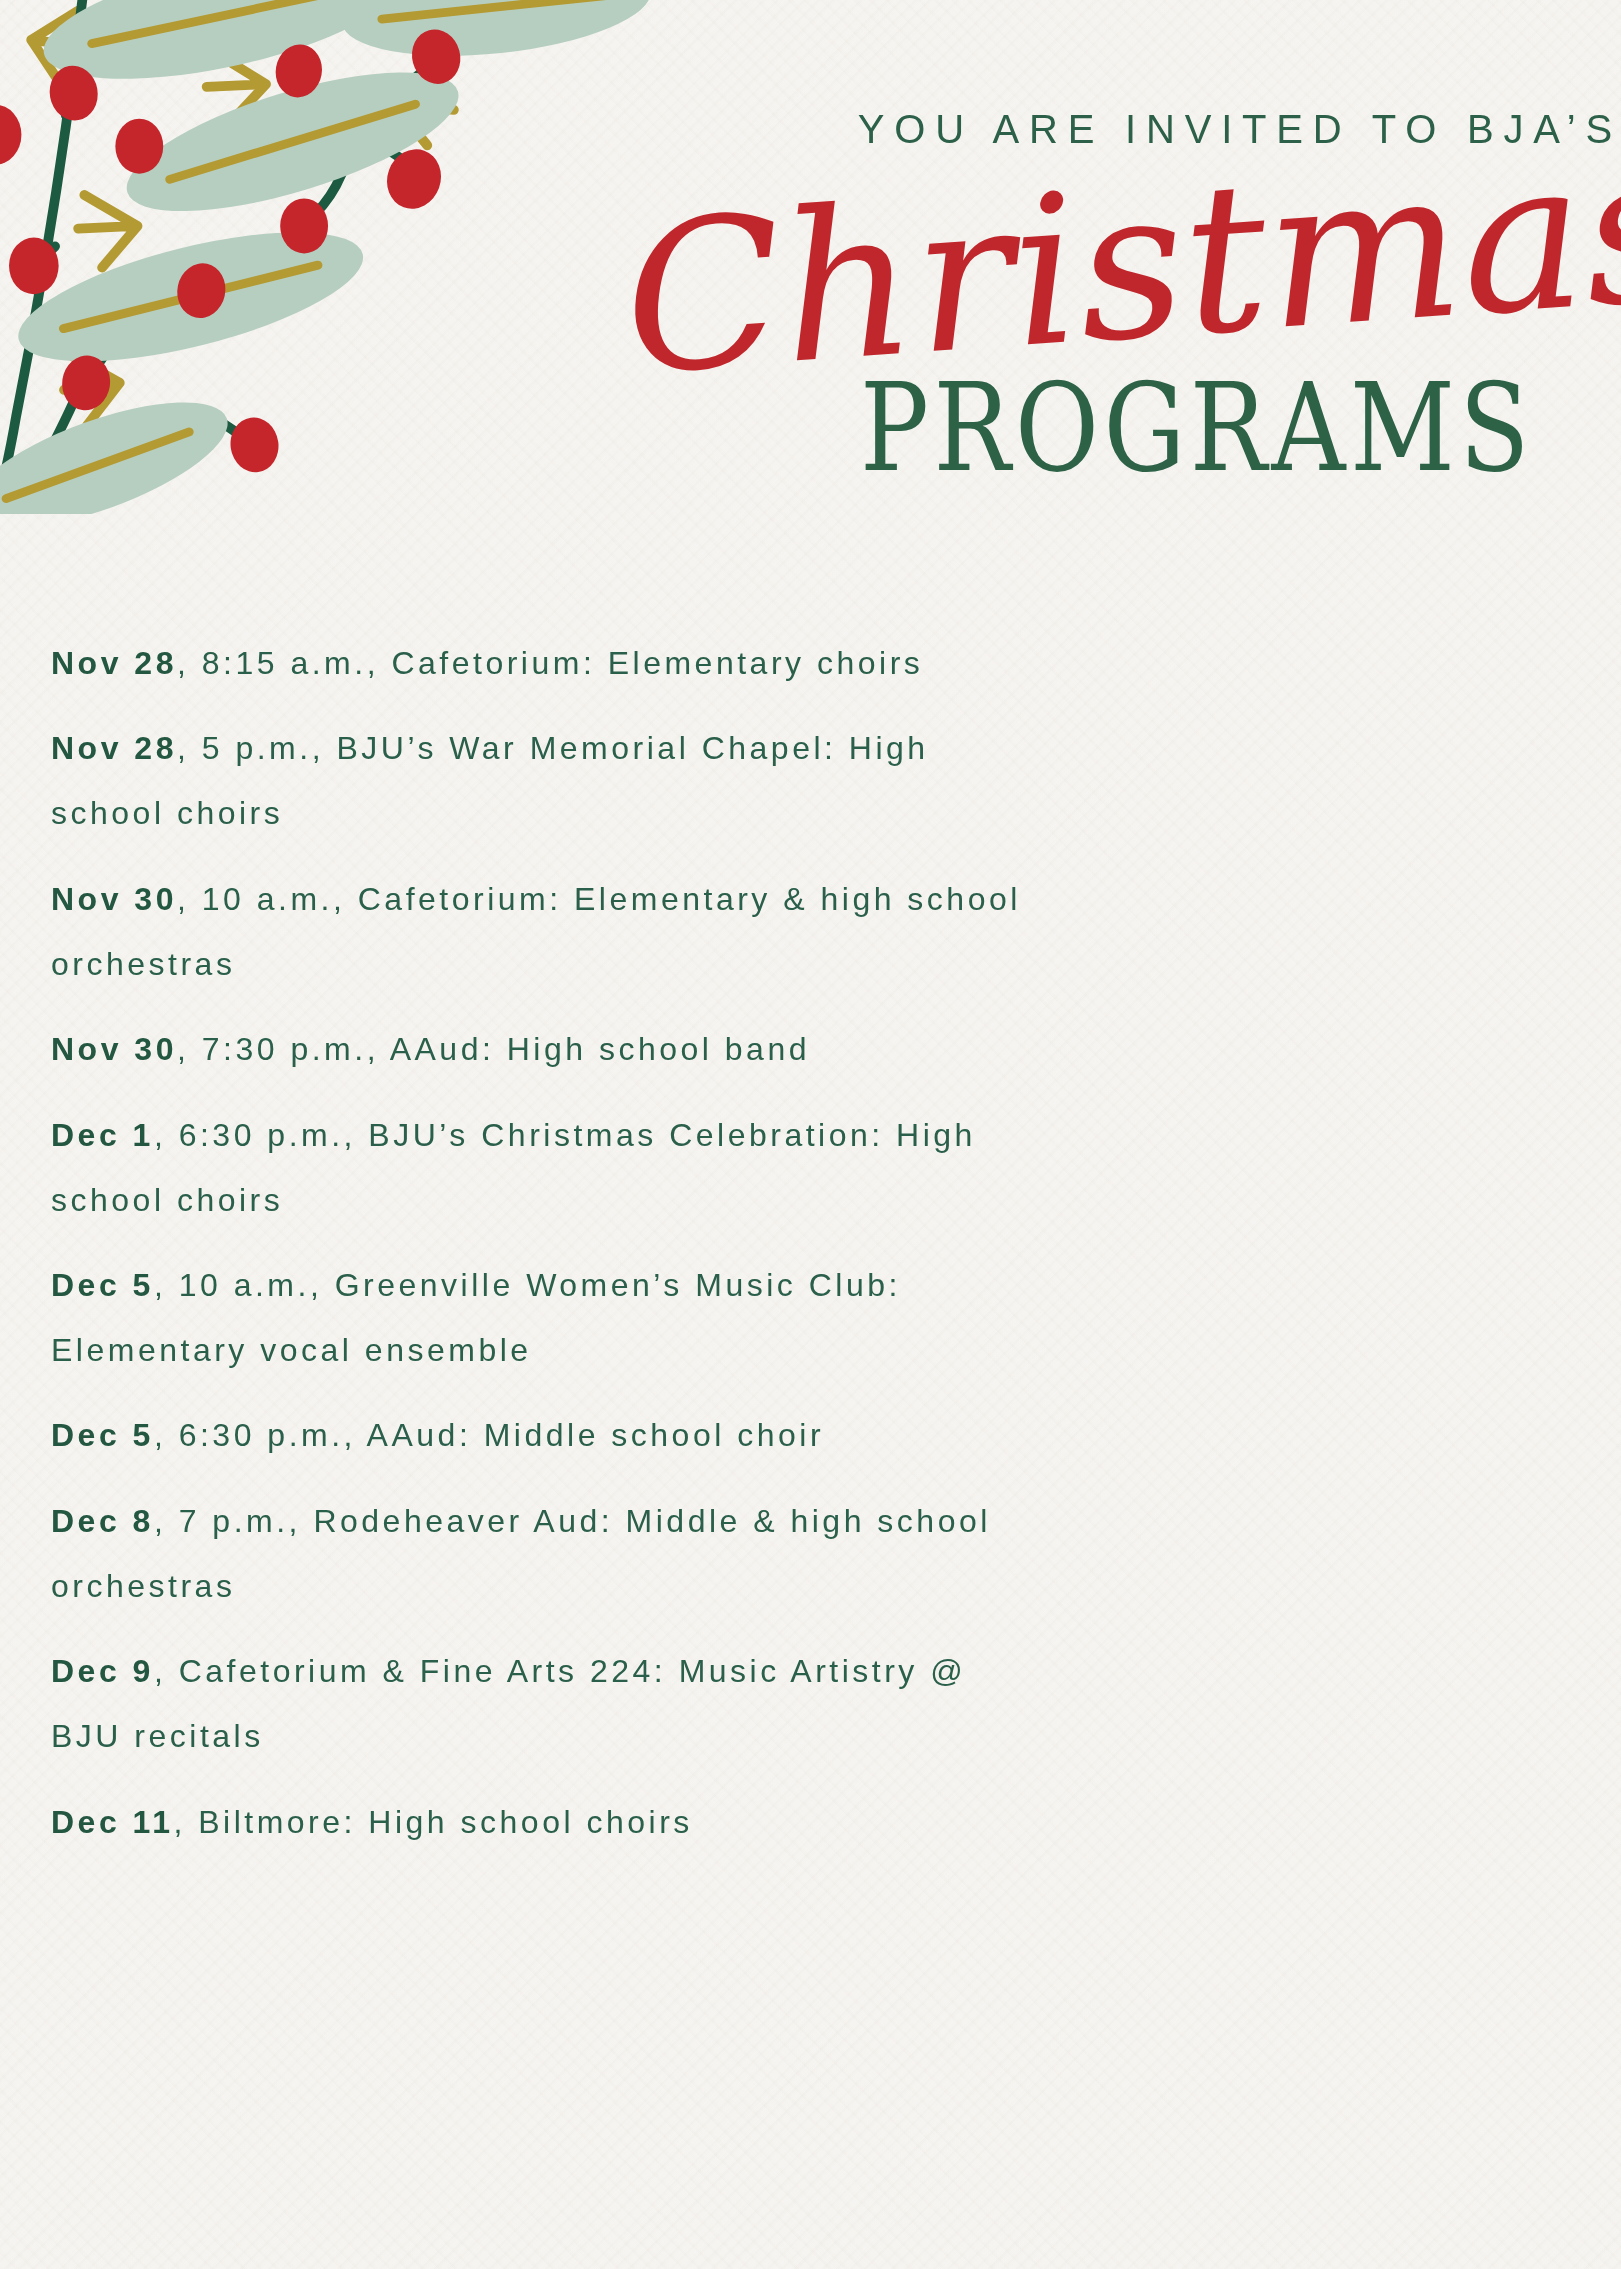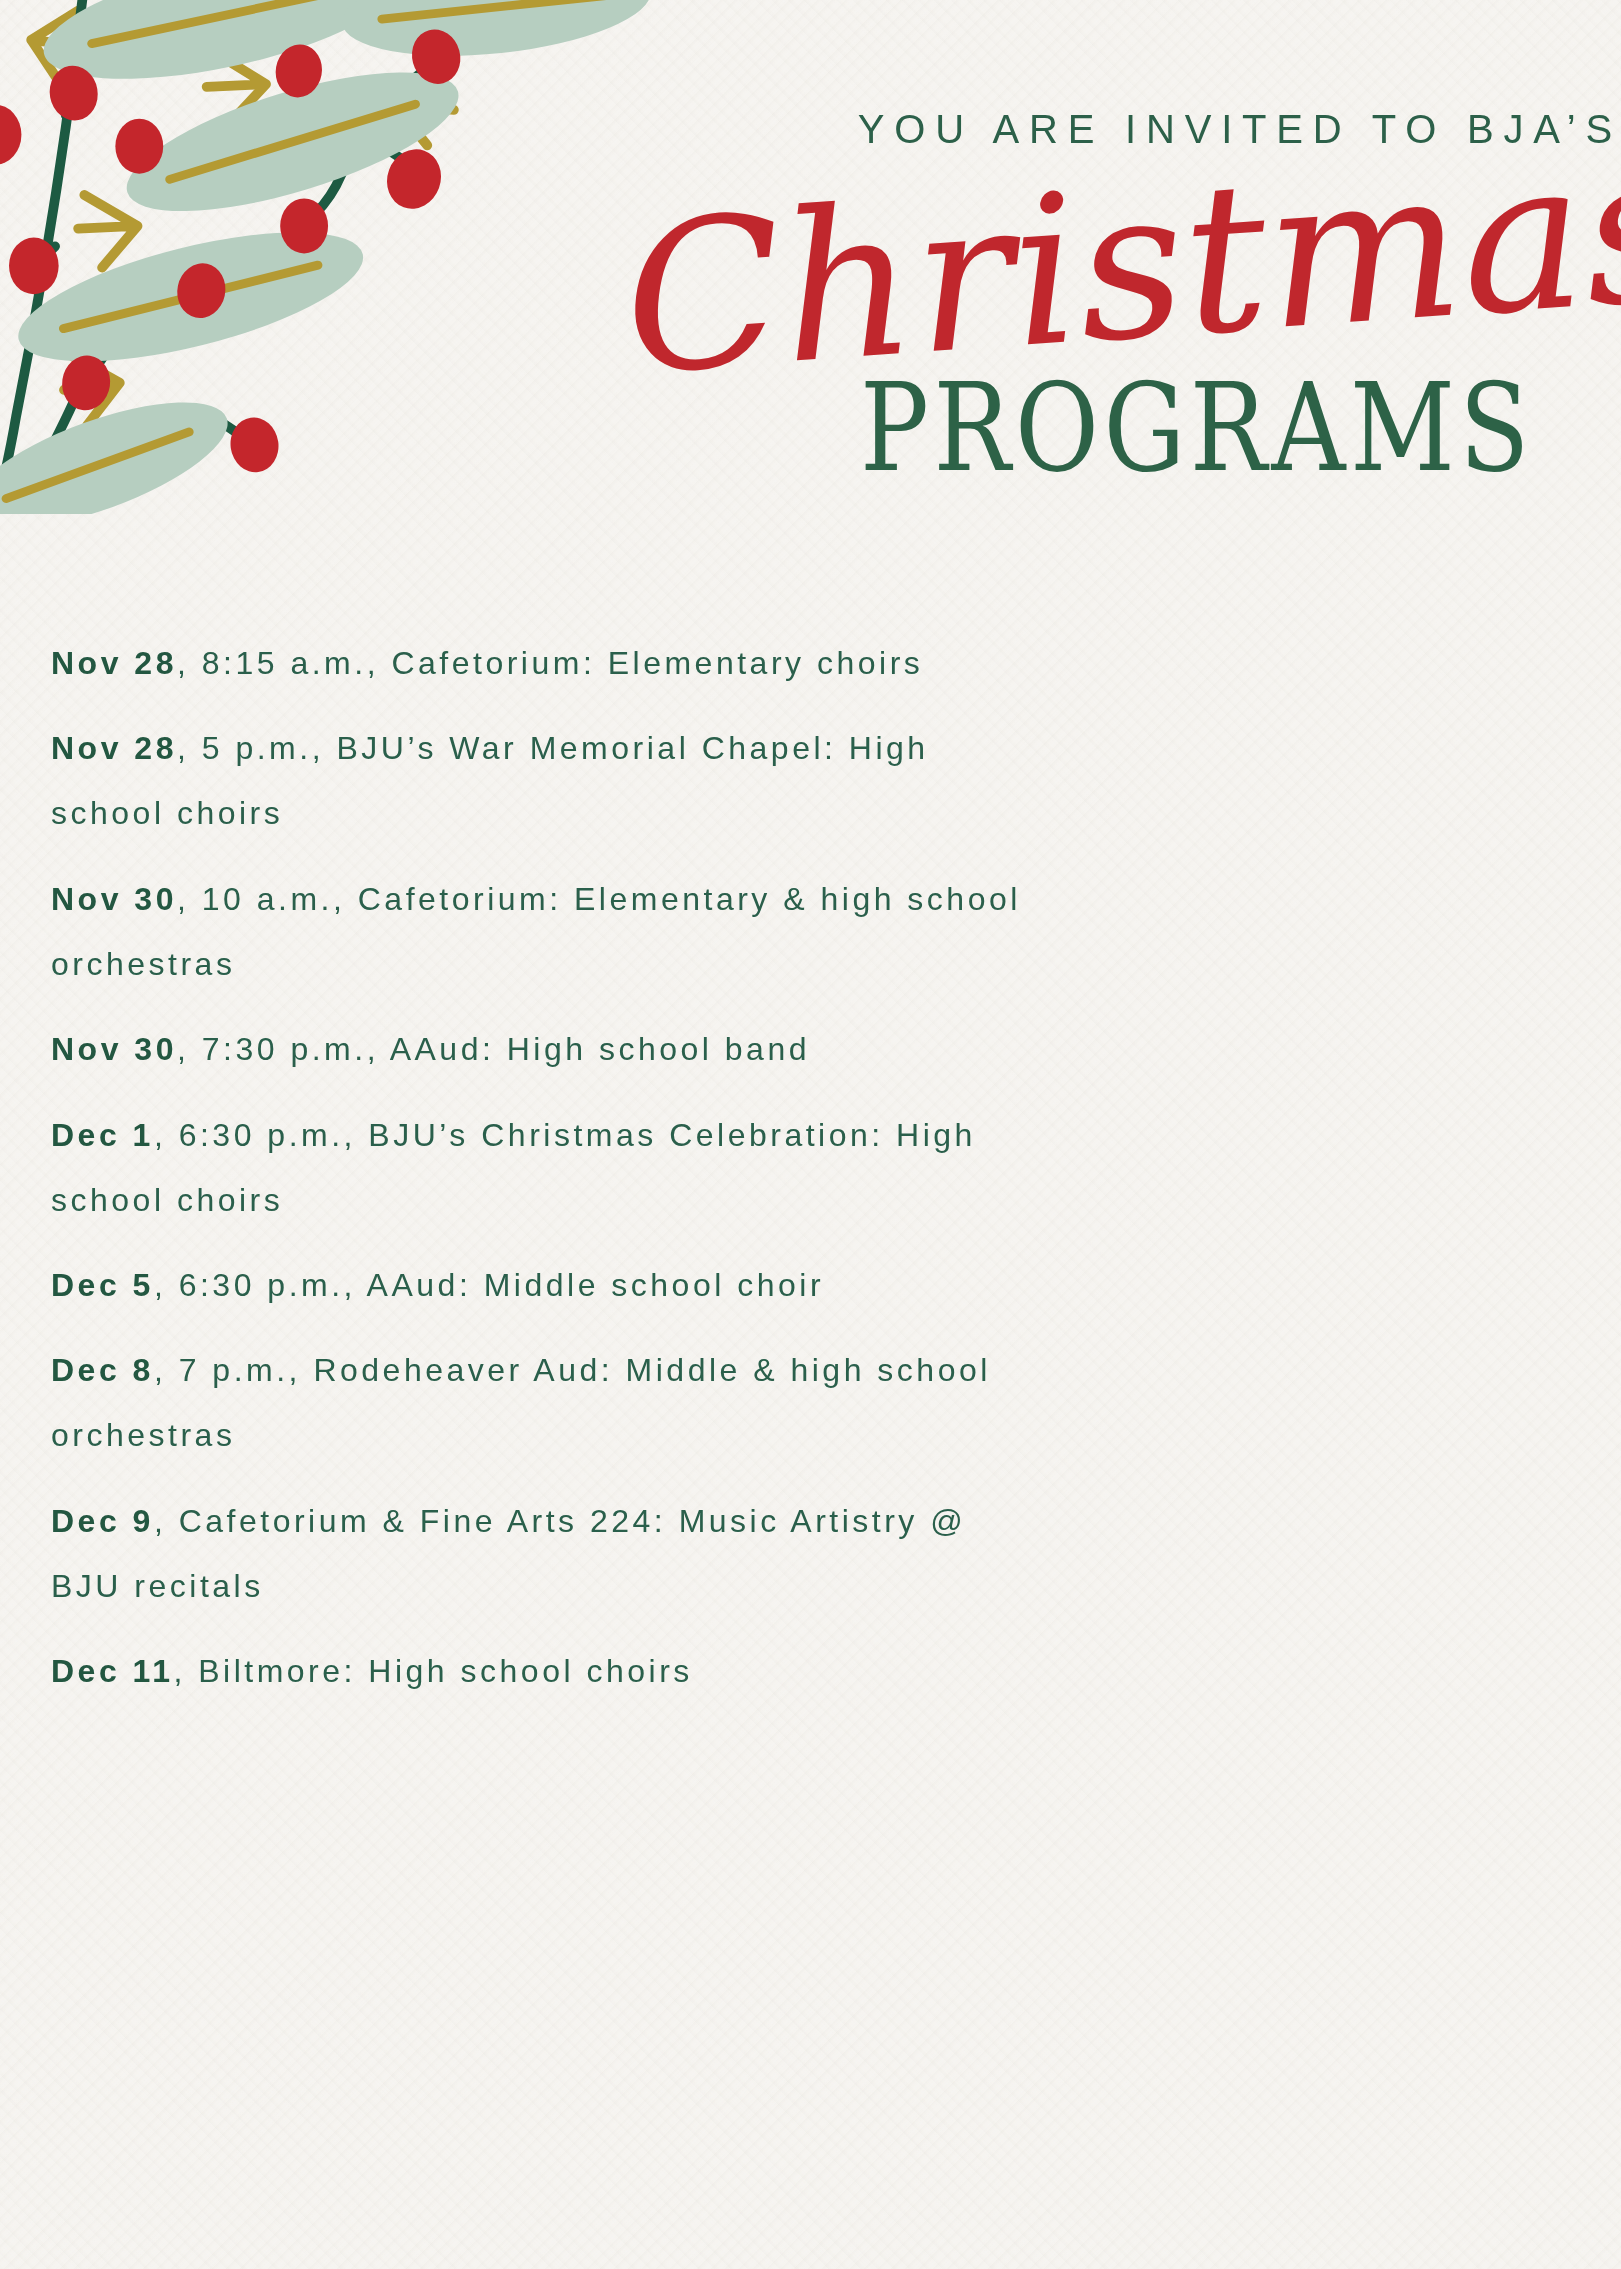--- a/index.html
+++ b/index.html
@@ -154,20 +154,22 @@
 
 <section class="events">
   <p class="event"><b>Nov 28</b><span>, 8:15 a.m., Cafetorium: Elementary choirs</span></p>
   <p class="event"><b>Nov 28</b><span>, 5 p.m., BJU’s War Memorial Chapel: High
 school choirs</span></p>
   <p class="event"><b>Nov 30</b><span>, 10 a.m., Cafetorium: Elementary &amp; high school
 orchestras</span></p>
   <p class="event"><b>Nov 30</b><span>, 7:30 p.m., AAud: High school band</span></p>
   <p class="event"><b>Dec 1</b><span>, 6:30 p.m., BJU’s Christmas Celebration: High
 school choirs</span></p>
+  <p class="event"><b>Dec 5</b><span>, 10 a.m., Greenville Women’s Music Club:
+Elementary vocal ensemble</span></p>
   <p class="event"><b>Dec 5</b><span>, 6:30 p.m., AAud: Middle school choir</span></p>
   <p class="event"><b>Dec 8</b><span>, 7 p.m., Rodeheaver Aud: Middle &amp; high school
 orchestras</span></p>
   <p class="event"><b>Dec 9</b><span>, Cafetorium &amp; Fine Arts 224: Music Artistry @
 BJU recitals</span></p>
   <p class="event"><b>Dec 11</b><span>, Biltmore: High school choirs</span></p>
 </section>
 
 
 </body></html>

